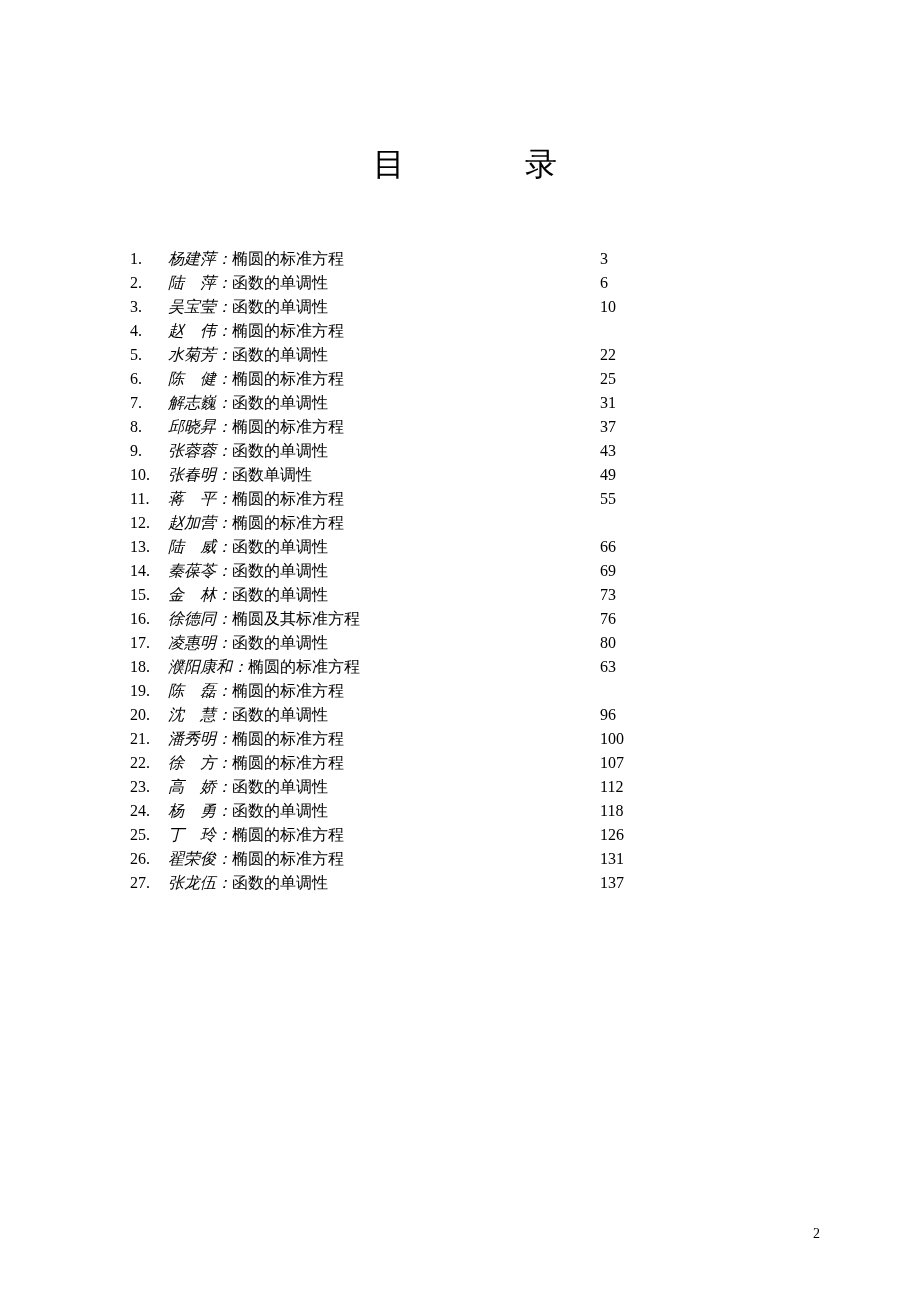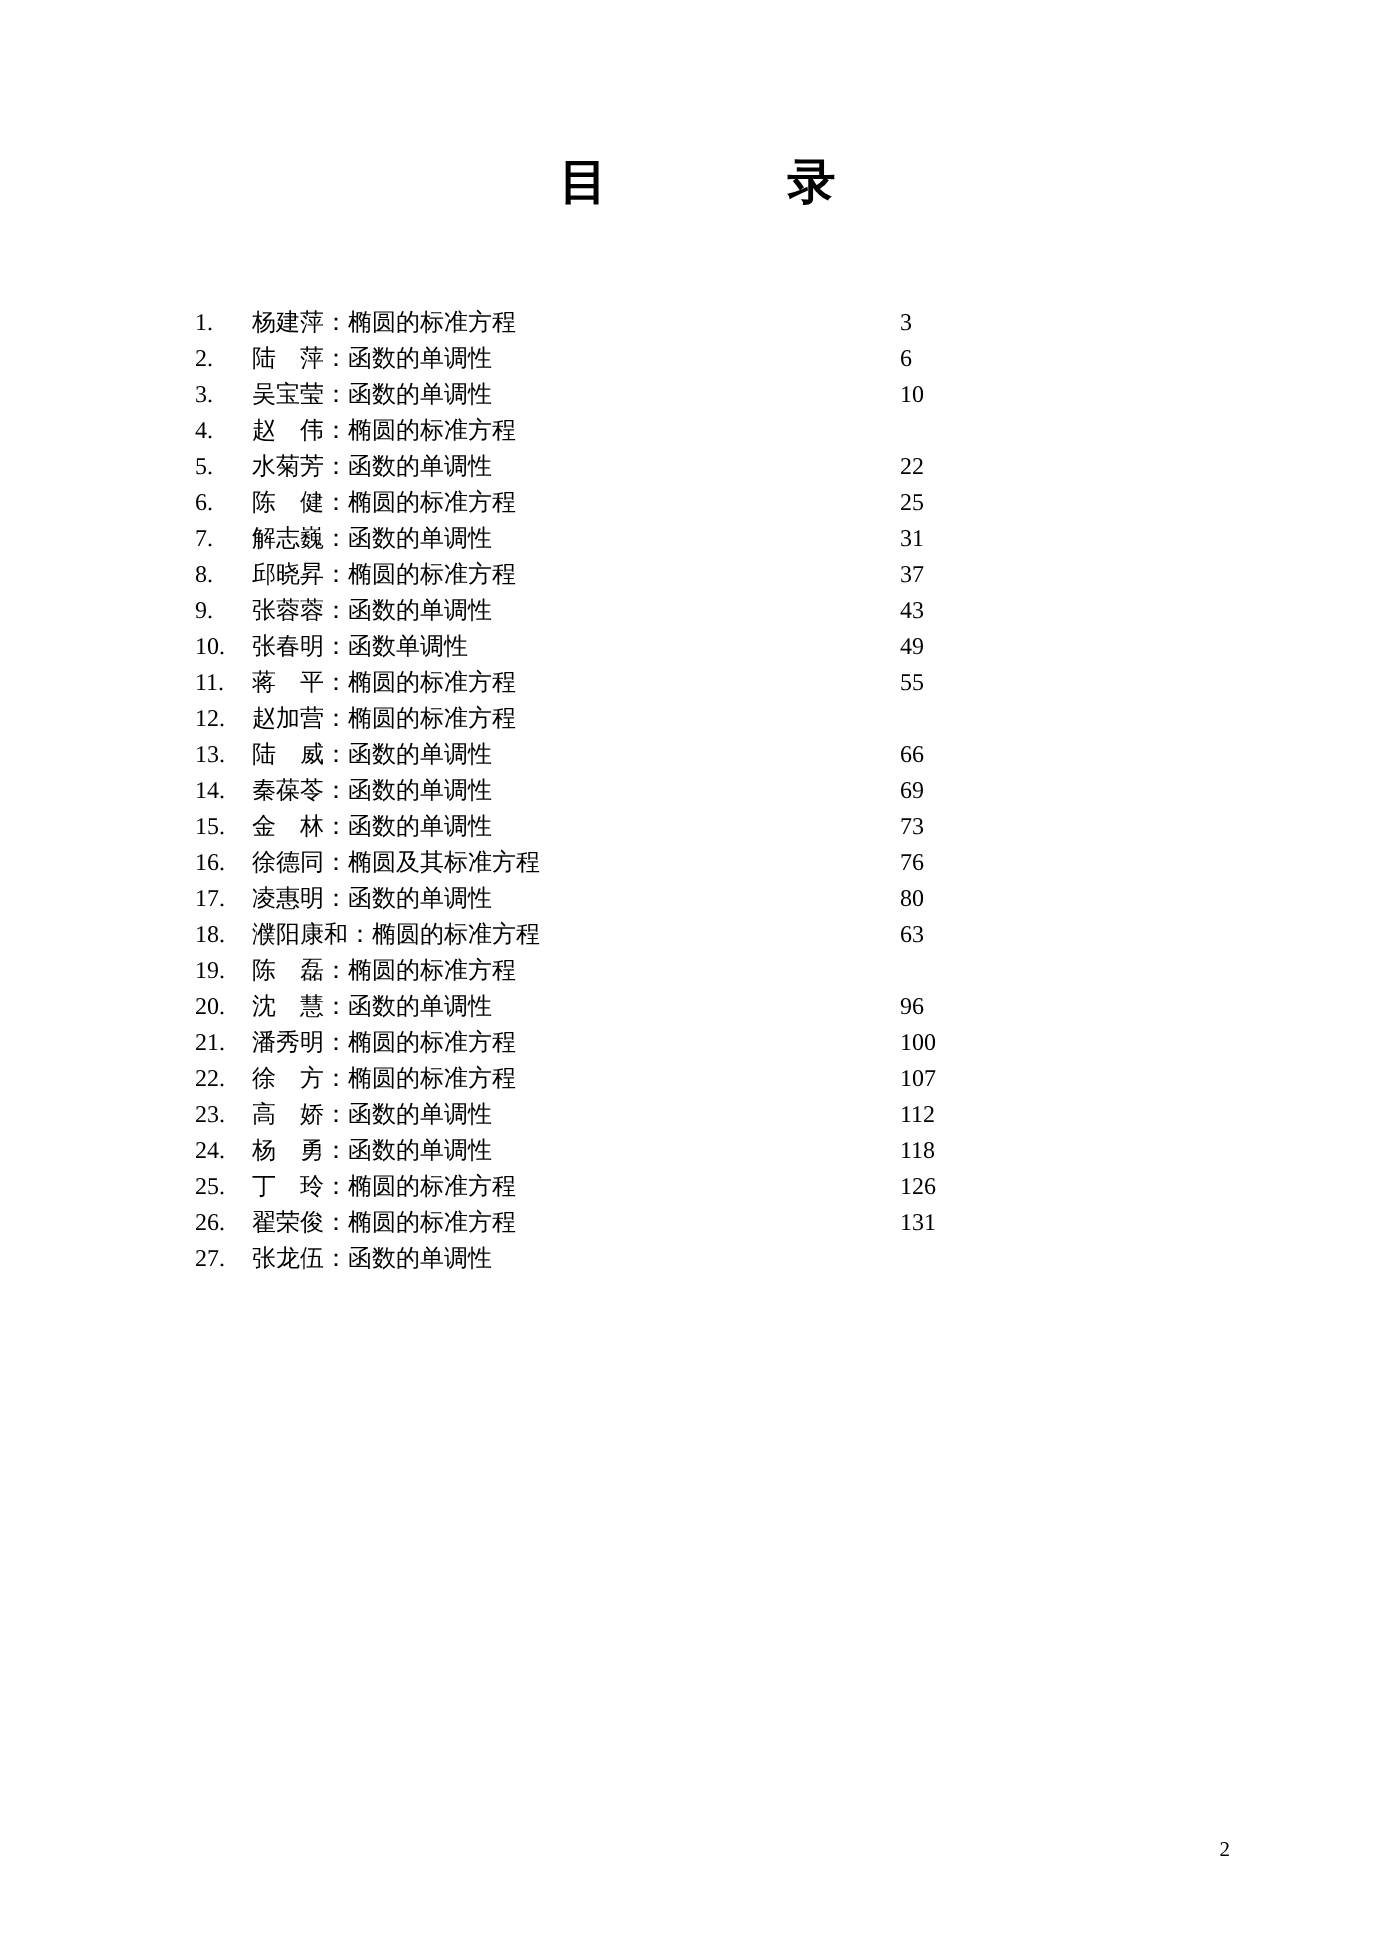--- a/index.html
+++ b/index.html
@@ -12,42 +12,44 @@
       height: 1302px;
       background: #ffffff;
       font-family: "SimSun", "宋体", serif;
       position: relative;
     }
     .page {
       padding: 100px 120px 0 130px;
     }
     .title {
       font-size: 32px;
-      font-weight: bold;
+      font-weight: normal;
       text-align: center;
       letter-spacing: 120px;
       margin-bottom: 60px;
       padding-left: 120px;
+      margin-top: 43px;
     }
     .toc-list {
       list-style: none;
     }
     .toc-item {
       display: flex;
       font-size: 16px;
       line-height: 24px;
       color: #000;
     }
     .toc-num {
       width: 38px;
       text-align: left;
       flex-shrink: 0;
     }
     .toc-author {
       flex-shrink: 0;
+      font-style: italic;
     }
     .toc-topic {
       flex-shrink: 0;
     }
     .toc-spacer {
       flex: 1;
     }
     .toc-page {
       width: 200px;
       text-align: left;
@@ -244,16 +246,17 @@
         <span class="toc-author">翟荣俊：</span>
         <span class="toc-topic">椭圆的标准方程</span>
         <span class="toc-spacer"></span>
         <span class="toc-page">131</span>
       </li>
       <li class="toc-item">
         <span class="toc-num">27.</span>
         <span class="toc-author">张龙伍：</span>
         <span class="toc-topic">函数的单调性</span>
         <span class="toc-spacer"></span>
+        <span class="toc-page">137</span>
       </li>
     </ul>
 </div>
 <div class="page-number">2</div>
 
 </body></html>

